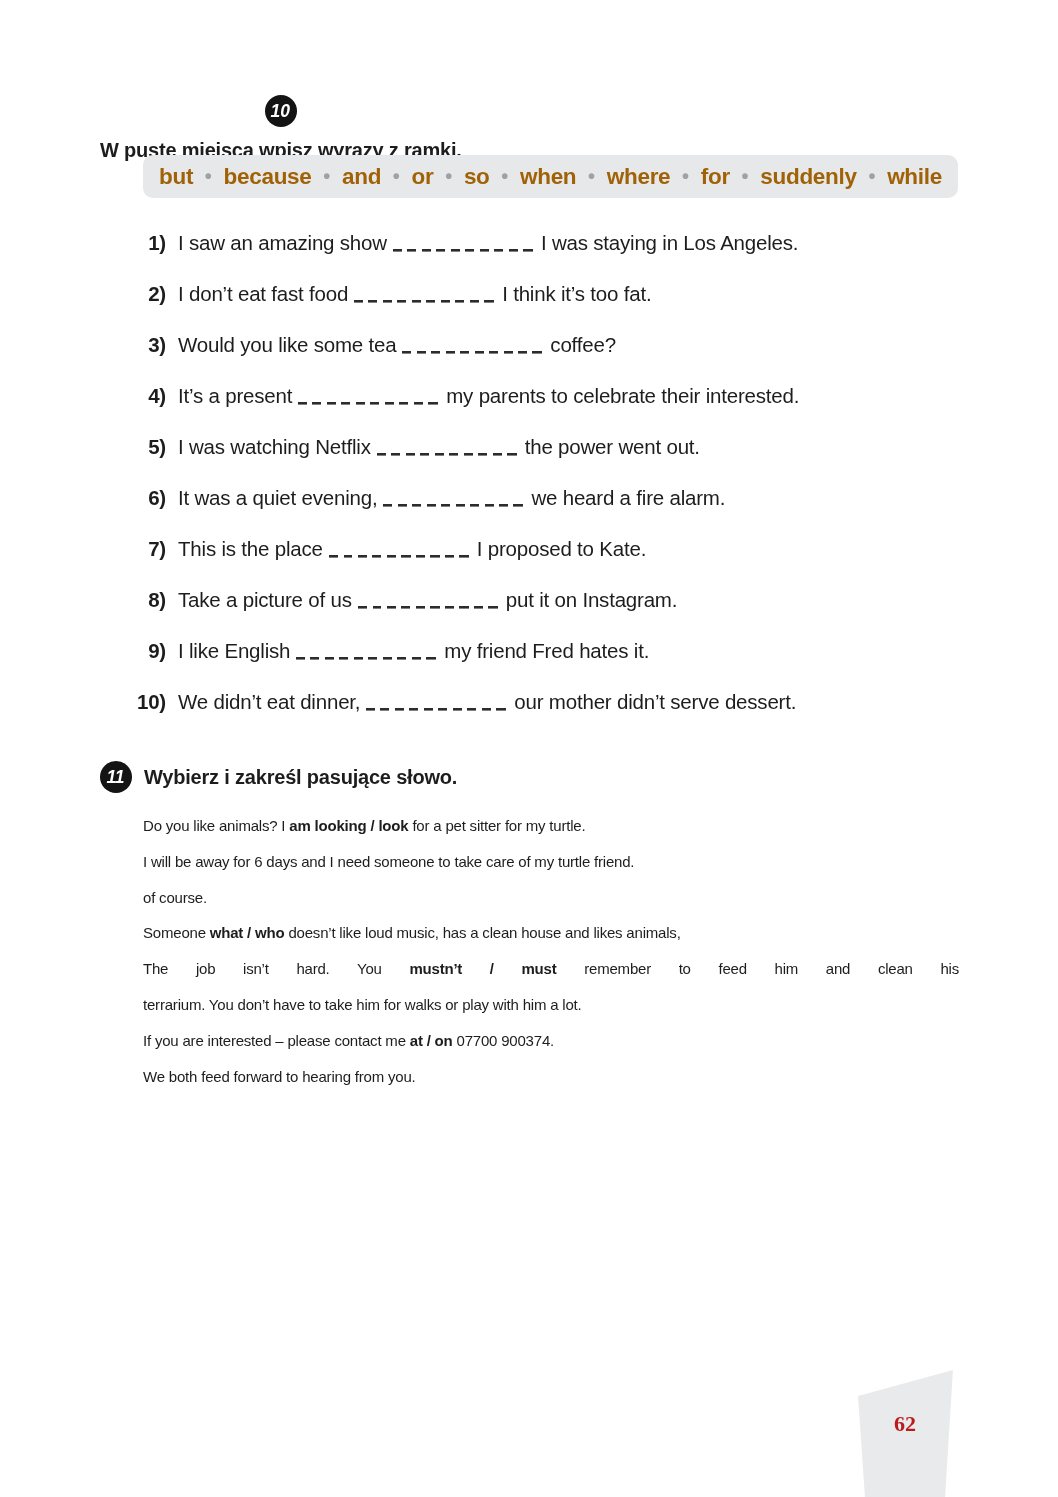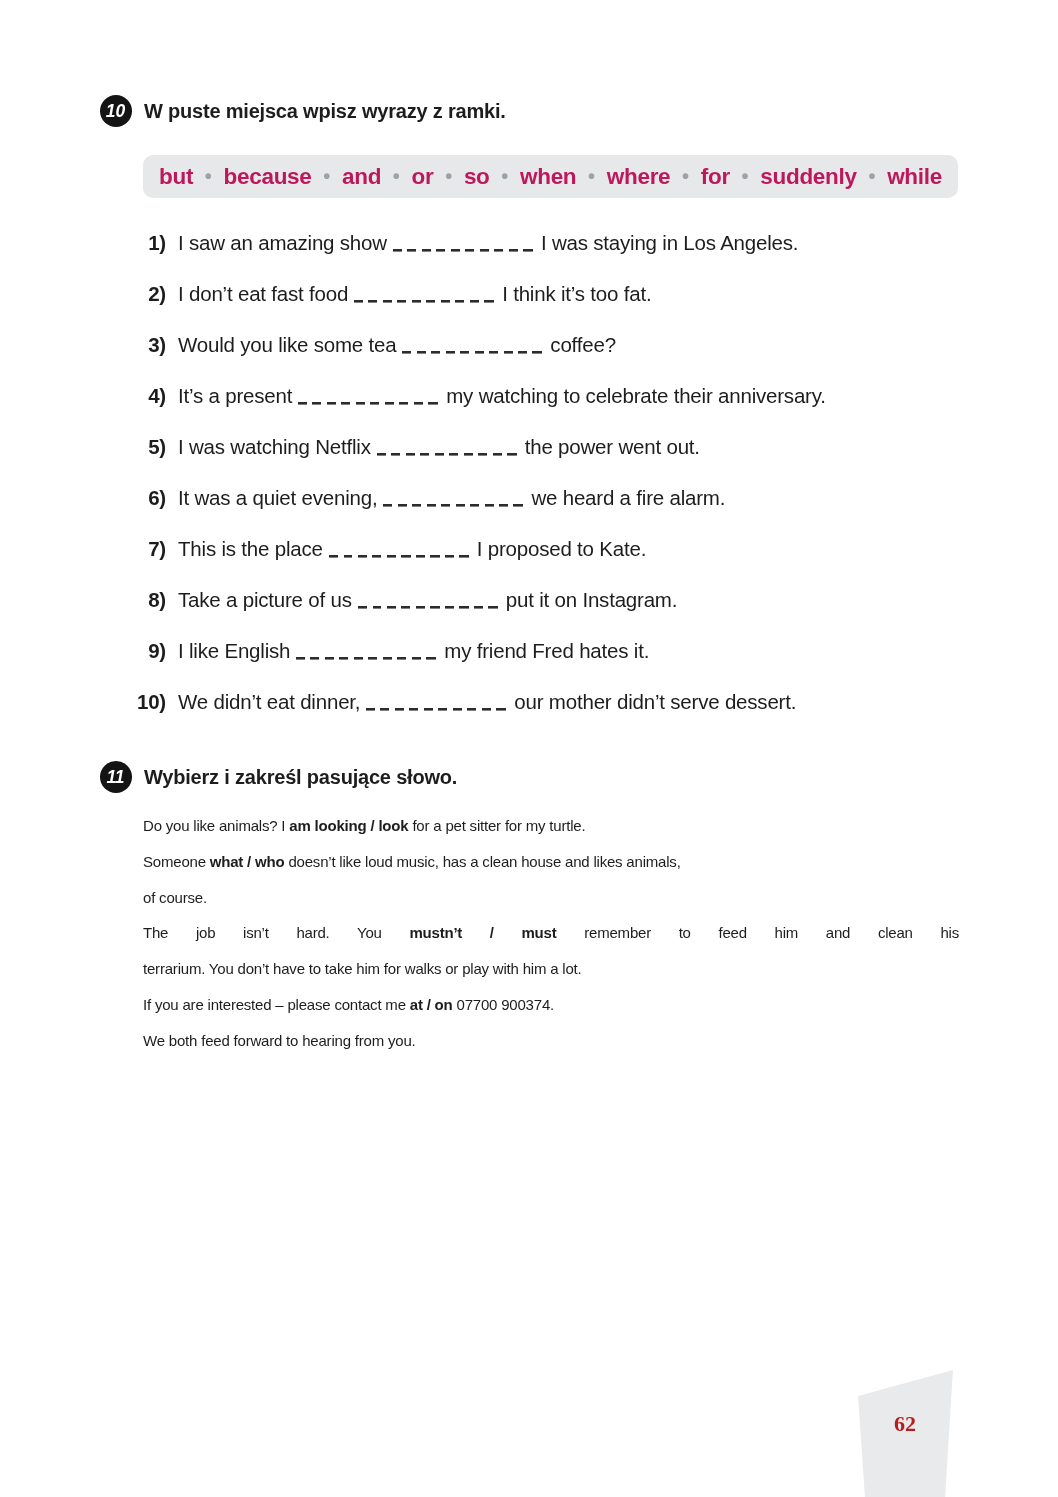--- a/index.html
+++ b/index.html
@@ -7,40 +7,40 @@
     width: 1058px; height: 1497px;
     position: relative;
     background: #ffffff;
     font-family: "Liberation Sans", sans-serif;
     color: #1d1d1d;
     overflow: hidden;
   }
 
   
   .ex-header { position: absolute; left: 100px; display: flex; align-items: center; gap: 12px; }
-  #ex10-header { top: 95px; }
+  #ex10-header { top: 95px; flex-direction: column; }
   #ex11-header { top: 761px; }
   .badge {
     width: 32px; height: 32px; border-radius: 50%;
     background: #141414; color: #ffffff;
     font-weight: bold; font-style: italic; font-size: 17.5px;
     display: flex; align-items: center; justify-content: center;
     flex: 0 0 auto; padding-right: 1px; box-sizing: border-box;
   }
   .instruction { font-size: 20px; font-weight: bold; letter-spacing: -0.2px; }
 
   
   .word-box {
     position: absolute; left: 143px; top: 155px;
     width: 815px; height: 43px; box-sizing: border-box;
     background: #e6e8e9; border-radius: 10px;
     display: flex; align-items: center; justify-content: space-between;
     padding: 0 16px;
   }
-  .word-box .word { font-weight: bold; font-size: 22.5px; letter-spacing: -0.3px; color: #be185d; }
+  .word-box .word { font-weight: bold; font-size: 22.5px; letter-spacing: -0.3px; color: #a16207; }
   .word-box .dot { color: #9aa3a8; font-size: 20px; font-weight: bold; }
 
   
   .sentence-list { position: absolute; left: 100px; top: 230px; width: 920px; margin: 0; padding: 0; list-style: none; }
   .sentence-list li {
     position: relative; padding-left: 78px;
     height: 26px; line-height: 26px; margin-bottom: 25px;
     font-size: 20.5px; letter-spacing: -0.2px; white-space: nowrap;
   }
   .sentence-list .num { position: absolute; left: 0; top: 0; width: 66px; text-align: right; font-weight: bold; }
@@ -99,38 +99,39 @@
       <span class="dot">•</span>
       <span class="word">suddenly</span>
       <span class="dot">•</span>
       <span class="word">while</span>
     </div>
 
   <ol class="sentence-list" id="sentence-list">
       <li><span class="num">1)</span><span>I saw an amazing show</span><span class="blank"></span><span>I was staying in Los Angeles.</span></li>
       <li><span class="num">2)</span><span>I don’t eat fast food</span><span class="blank"></span><span>I think it’s too fat.</span></li>
       <li><span class="num">3)</span><span>Would you like some tea</span><span class="blank"></span><span>coffee?</span></li>
-      <li><span class="num">4)</span><span>It’s a present</span><span class="blank"></span><span>my watching to celebrate their anniversary.</span></li>
+      <li><span class="num">4)</span><span>It’s a present</span><span class="blank"></span><span>my parents to celebrate their interested.</span></li>
       <li><span class="num">5)</span><span>I was watching Netflix</span><span class="blank"></span><span>the power went out.</span></li>
       <li><span class="num">6)</span><span>It was a quiet evening,</span><span class="blank"></span><span>we heard a fire alarm.</span></li>
       <li><span class="num">7)</span><span>This is the place</span><span class="blank"></span><span>I proposed to Kate.</span></li>
       <li><span class="num">8)</span><span>Take a picture of us</span><span class="blank"></span><span>put it on Instagram.</span></li>
       <li><span class="num">9)</span><span>I like English</span><span class="blank"></span><span>my friend Fred hates it.</span></li>
       <li><span class="num">10)</span><span>We didn’t eat dinner,</span><span class="blank"></span><span>our mother didn’t serve dessert.</span></li>
     </ol>
 
   <header class="ex-header" id="ex11-header">
     <span class="badge">11</span>
     <span class="instruction">Wybierz i zakreśl pasujące słowo.</span>
   </header>
 
   <div class="paragraph" id="paragraph">
       <div class="line"><span>Do you like animals? I </span><b>am looking / look</b><span> for a pet sitter for my turtle.</span></div>
+      <div class="line"><span>I will be away for 6 days and I need someone to take care of my turtle friend.</span></div>
+      <div class="line"><span>of course.</span></div>
       <div class="line"><span>Someone </span><b>what / who</b><span> doesn’t like loud music, has a clean house and likes animals,</span></div>
-      <div class="line"><span>of course.</span></div>
       <div class="line justify"><span>The job isn’t hard. You </span><b>mustn’t / must</b><span> remember to feed him and clean his</span></div>
       <div class="line"><span>terrarium. You don’t have to take him for walks or play with him a lot.</span></div>
       <div class="line"><span>If you are interested – please contact me </span><b>at / on</b><span> 07700 900374.</span></div>
       <div class="line"><span>We both feed forward to hearing from you.</span></div>
     </div>
 
   <div class="page-corner">
     <span class="page-number">62</span>
   </div>
 

